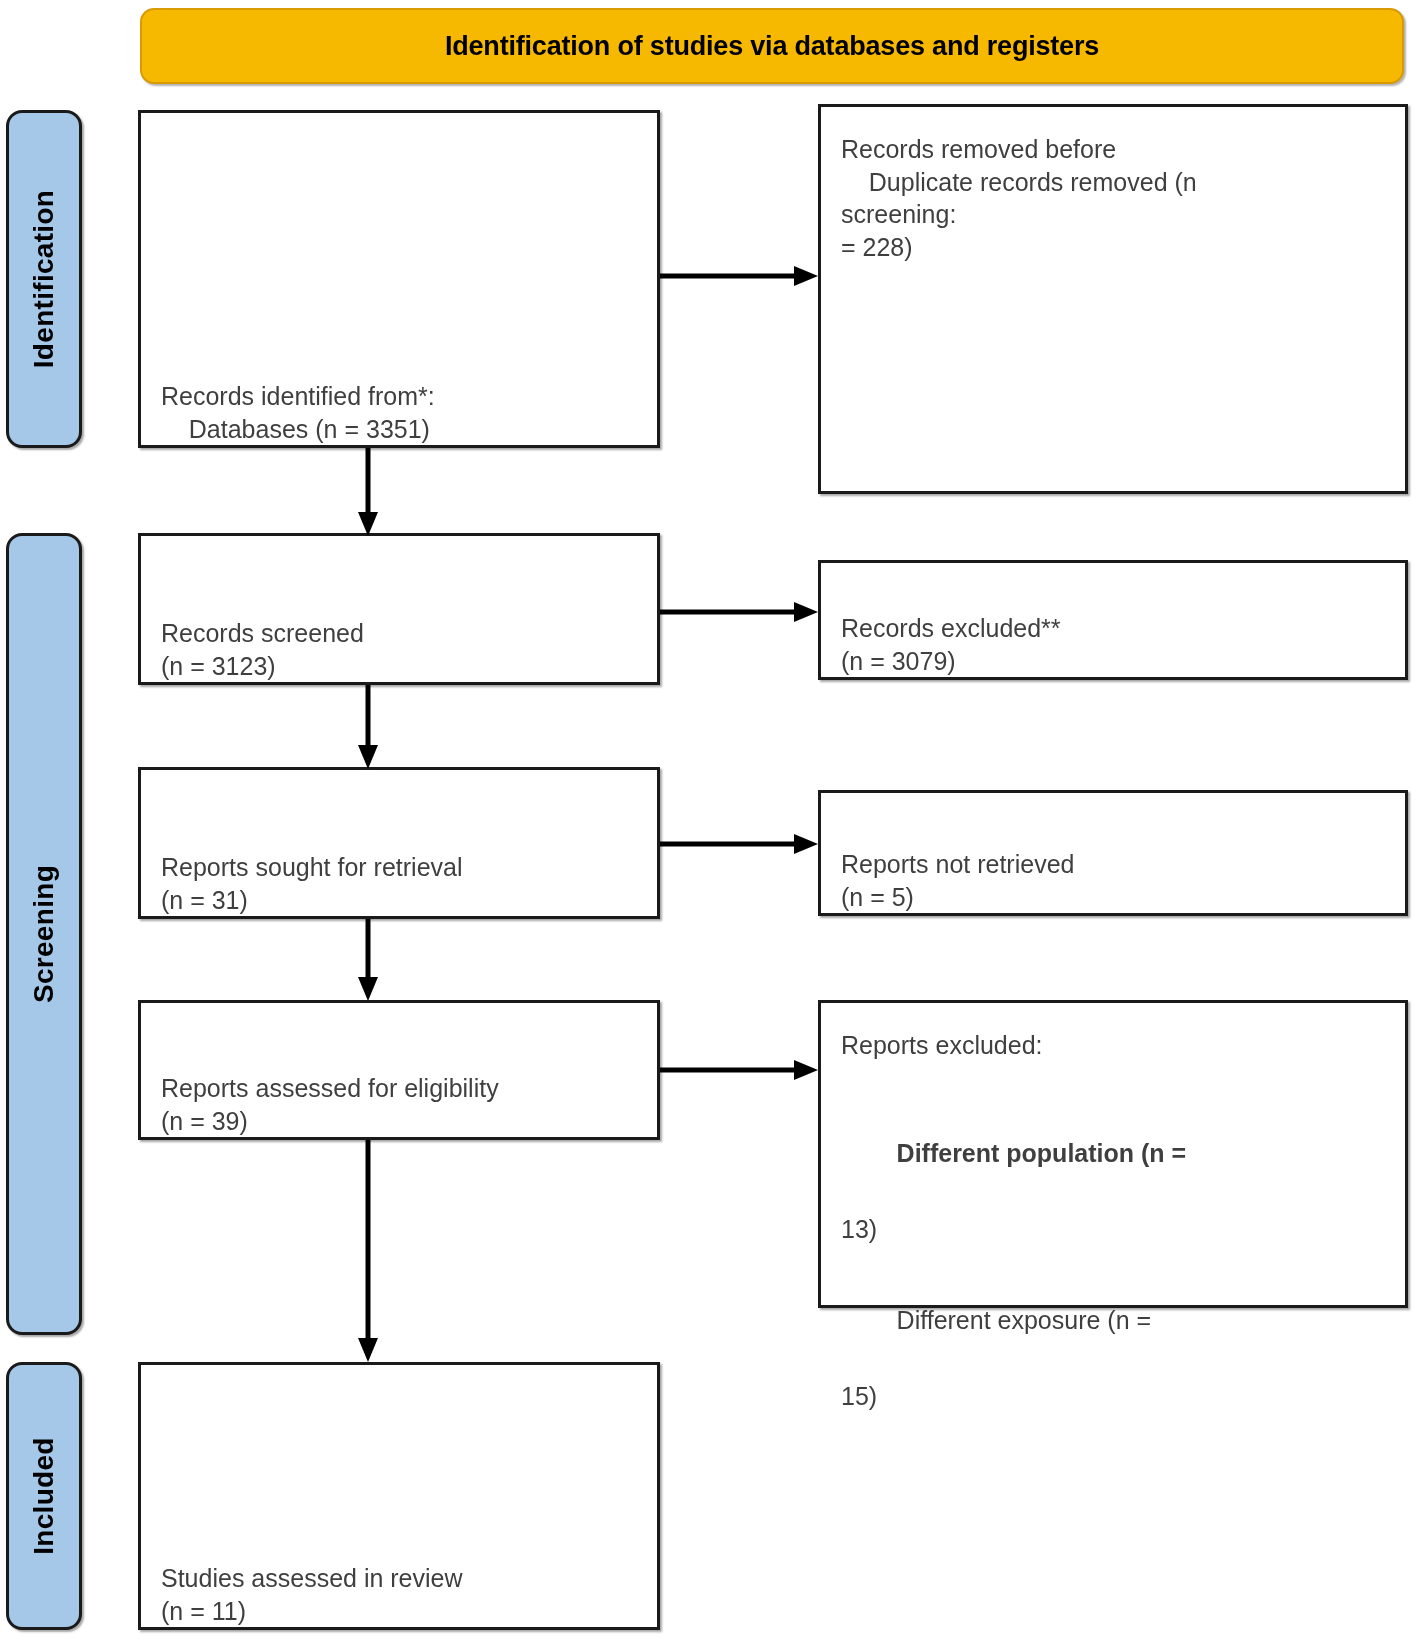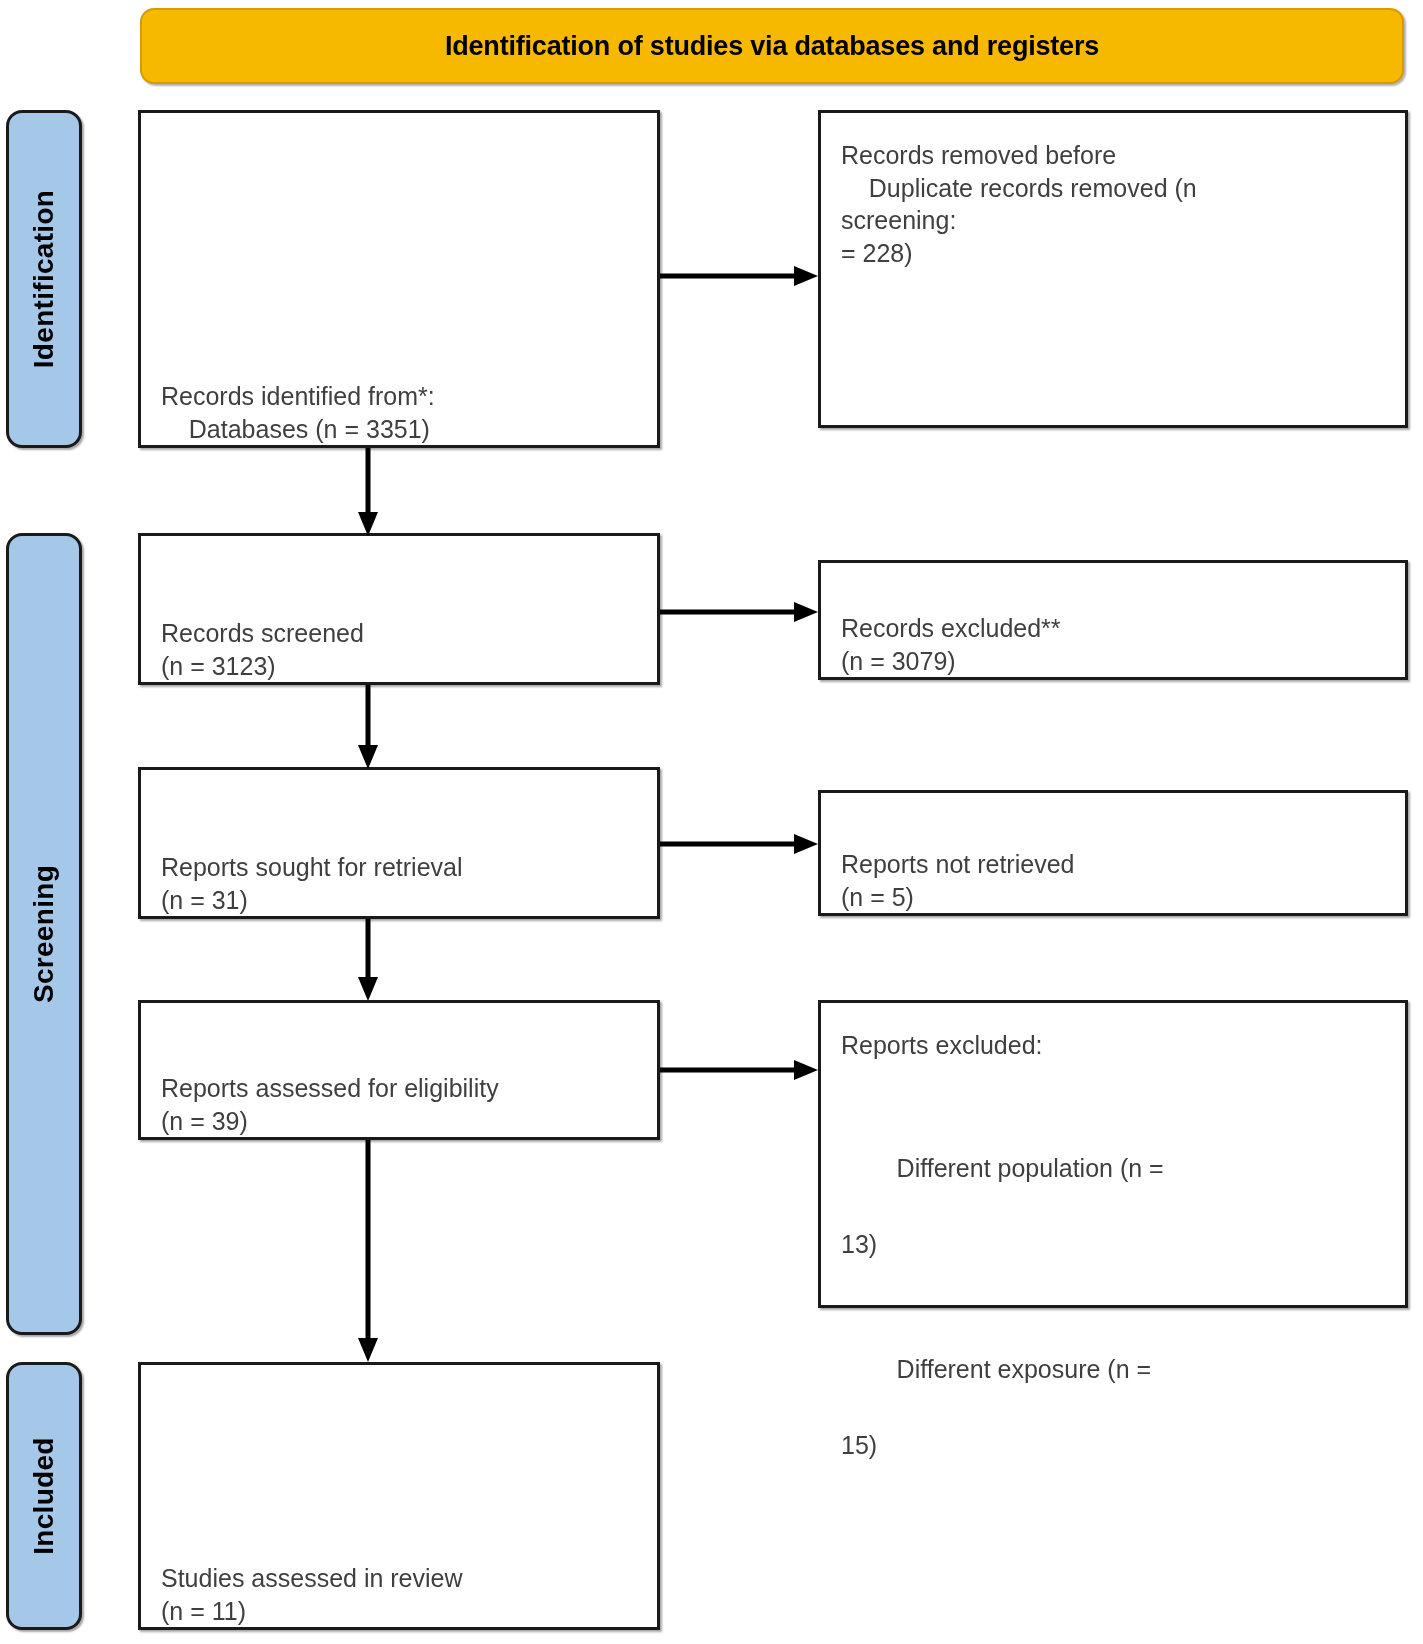--- a/index.html
+++ b/index.html
@@ -82,21 +82,21 @@
   .box.topalign .line:first-child { margin-top: 26px; }
 
   
   #box-identified     { left: 138px; top: 110px;  width: 522px; height: 338px; }
   #box-screened       { left: 138px; top: 533px;  width: 522px; height: 152px; }
   #box-sought         { left: 138px; top: 767px;  width: 522px; height: 152px; }
   #box-assessed       { left: 138px; top: 1000px; width: 522px; height: 140px; }
   #box-included       { left: 138px; top: 1362px; width: 522px; height: 268px; }
 
   
-  #box-removed        { left: 818px; top: 110px;  width: 590px; height: 318px; }
+  #box-removed        { left: 818px; top: 104px;  width: 590px; height: 390px; }
   #box-rec-excluded   { left: 818px; top: 560px;  width: 590px; height: 120px; }
   #box-not-retrieved  { left: 818px; top: 790px;  width: 590px; height: 126px; }
   #box-rep-excluded   { left: 818px; top: 1000px; width: 590px; height: 308px; gap: 44px; }
 
   
   .arrow { position: absolute; }
   .arrow svg { display: block; }
 </style>
 </head>
 <body>
@@ -149,23 +149,23 @@
     <div class="line">(n = 5)</div>
   </div>
 
   <div class="box" id="box-assessed">
     <div class="line">Reports assessed for eligibility</div>
     <div class="line">(n = 39)</div>
   </div>
 
   <div class="box topalign" id="box-rep-excluded">
     <div class="line">Reports excluded:</div>
-    <div class="line" style="margin-top:46px;">        Different population (n =</div>
+    <div class="line" style="margin-top:31px;font-weight:bold;">        Different population (n =</div>
     <div class="line">13)</div>
-    <div class="line" style="margin-top:48px;">        Different exposure (n =</div>
+    <div class="line" style="margin-top:14px;">        Different exposure (n =</div>
     <div class="line">15)</div>
   </div>
 
   <div class="box" id="box-included">
     <div class="line">Studies assessed in review</div>
     <div class="line">(n = 11)</div>
   </div>
 
   <div class="arrow" style="left:660px; top:264px;">
     <svg width="160" height="24" viewBox="0 0 160 24" xmlns="http://www.w3.org/2000/svg">

